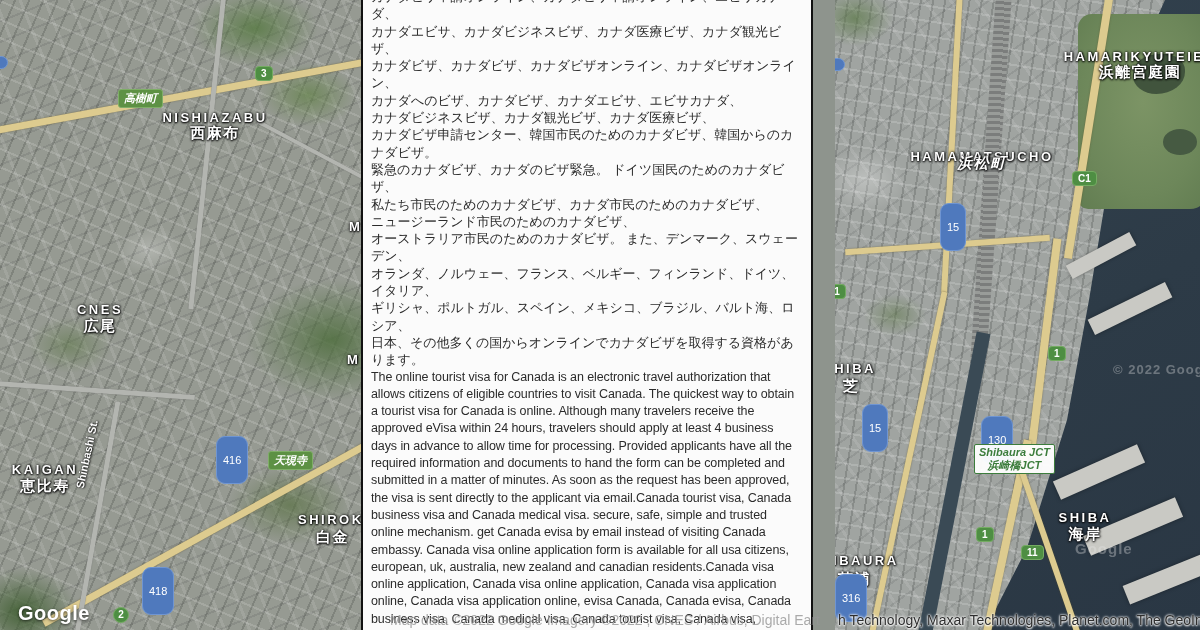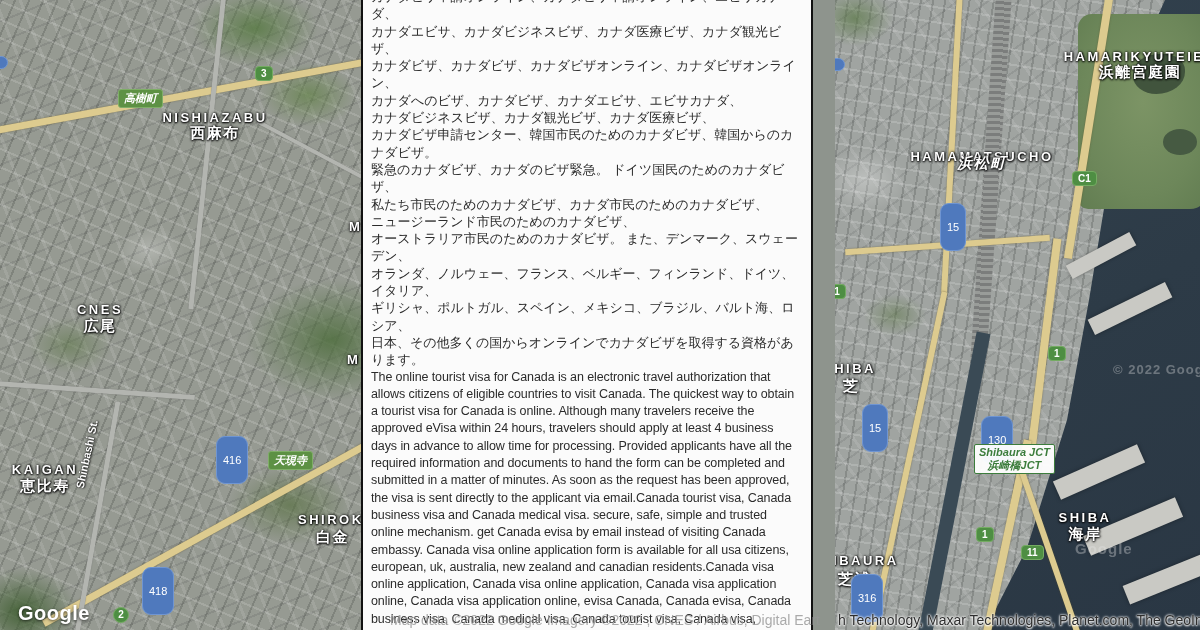--- a/index.html
+++ b/index.html
@@ -195,21 +195,21 @@
     <div class="jct-box" style="left:139px; top:444px;font-style:italic;">
       <div>Shibaura JCT</div>
       <div>浜崎橋JCT</div>
     </div>
     <div class="place-en" style="left:185px; top:510px; width:130px;">SHIBA</div>
     <div class="place-jp" style="left:185px; top:525px; width:130px;">海岸</div>
     <span class="shield-green" style="left:141px; top:527px;">1</span>
     <span class="shield-green" style="left:186px; top:545px;">11</span>
     <div class="place-en" style="left:-25px; top:553px; text-align:left;">SHIBAURA</div>
     <div class="place-jp" style="left:3px; top:570px; text-align:left;">芝浦</div>
-    <span class="shield-blue" style="left:16px; top:574px;">316</span>
+    <span class="shield-blue" style="left:0px; top:574px;">316</span>
     <div class="watermark" style="left:240px; top:540px; font-size:15px;">Google</div>
   </div>
 
   <div id="panel">
     <div class="inner">
       <div class="jp-block">カナダビザ申請オンライン、カナダビザ申請オンライン、エビザカナダ、
 カナダエビサ、カナダビジネスビザ、カナダ医療ビザ、カナダ観光ビザ、
 カナダビザ、カナダビザ、カナダビザオンライン、カナダビザオンライン、
 カナダへのビザ、カナダビザ、カナダエビサ、エビサカナダ、
 カナダビジネスビザ、カナダ観光ビザ、カナダ医療ビザ、

